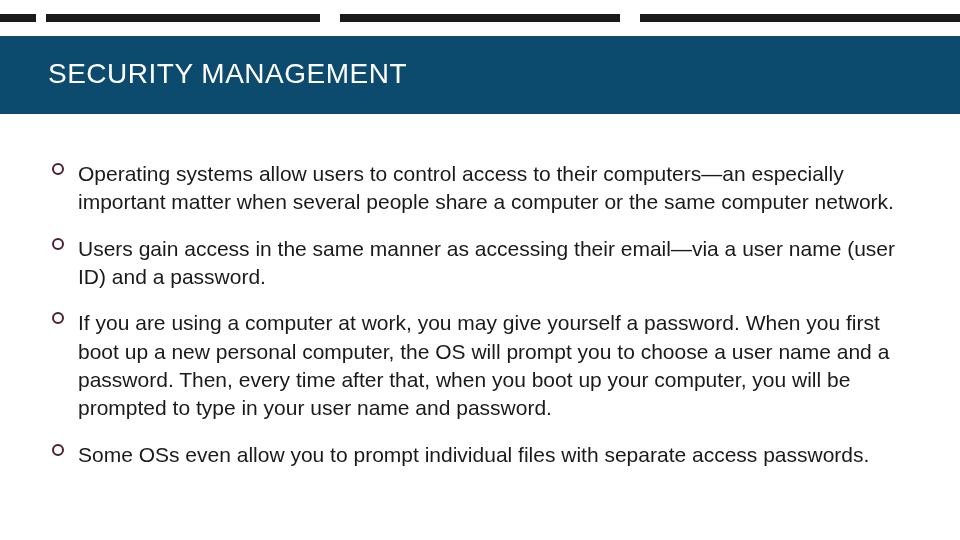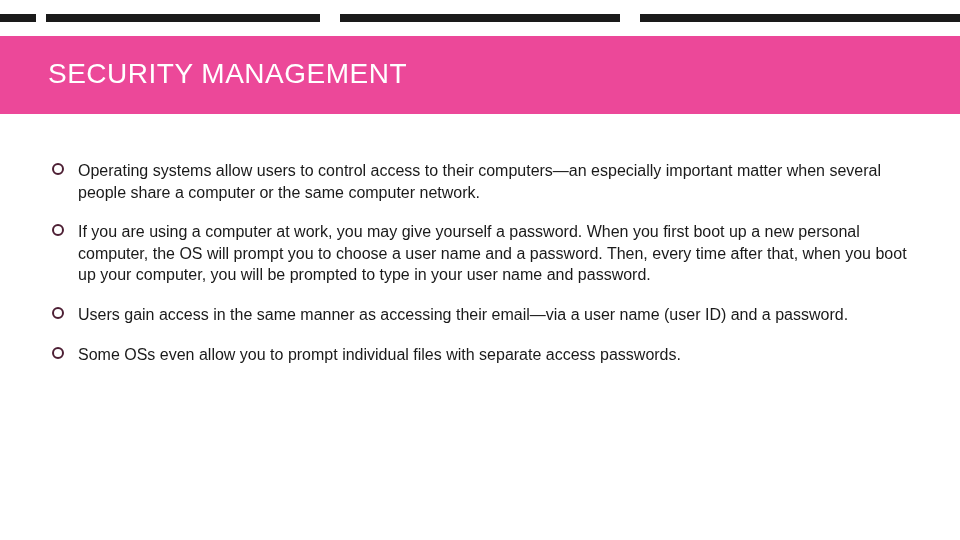--- a/index.html
+++ b/index.html
@@ -18,21 +18,21 @@
       display: flex;
       height: 8px;
       margin-top: 14px;
     }
     .top-bar .seg {
       height: 8px;
     }
     .seg.dark { background: #1a1a1a; }
     .seg.light { background: #ffffff; }
     .title-band {
-      background: #ec4899;
+      background: #0c4a6e;
       padding: 22px 48px 24px 48px;
       margin-top: 14px;
     }
     .title-text {
       color: #ffffff;
       font-size: 28px;
       letter-spacing: 0.5px;
       font-weight: 400;
     }
     .content {
@@ -50,21 +50,21 @@
       flex: 0 0 auto;
       width: 12px;
       height: 12px;
       border: 2px solid #4d1f34;
       border-radius: 50%;
       margin-top: 3px;
       margin-right: 14px;
     }
     .bullet-text {
       color: #1a1a1a;
-      font-size: 16px;
+      font-size: 21px;
       line-height: 1.35;
     }
   </style>
 </head>
 <body>
 
 <div class="top-bar">
   <div class="seg dark" style="width:36px"></div>
   <div class="seg light" style="width:10px"></div>
   <div class="seg dark" style="width:274px"></div>
@@ -79,24 +79,24 @@
 </div>
 
 <div class="content">
   <ul class="bullet-list">
     <li class="bullet-item">
       <span class="bullet-icon"></span>
       <span class="bullet-text">Operating systems allow users to control access to their computers—an especially important matter when several people share a computer or the same computer network.</span>
     </li>
     <li class="bullet-item">
       <span class="bullet-icon"></span>
-      <span class="bullet-text">If you are using a computer at work, you may give yourself a password. When you first boot up a new personal computer, the OS will prompt you to choose a user name and a password. Then, every time after that, when you boot up your computer, you will be prompted to type in your user name and password.</span>
+      <span class="bullet-text">Users gain access in the same manner as accessing their email—via a user name (user ID) and a password.</span>
     </li>
     <li class="bullet-item">
       <span class="bullet-icon"></span>
-      <span class="bullet-text">Users gain access in the same manner as accessing their email—via a user name (user ID) and a password.</span>
+      <span class="bullet-text">If you are using a computer at work, you may give yourself a password. When you first boot up a new personal computer, the OS will prompt you to choose a user name and a password. Then, every time after that, when you boot up your computer, you will be prompted to type in your user name and password.</span>
     </li>
     <li class="bullet-item">
       <span class="bullet-icon"></span>
       <span class="bullet-text">Some OSs even allow you to prompt individual files with separate access passwords.</span>
     </li>
   </ul>
 </div>
 
 </body></html>

